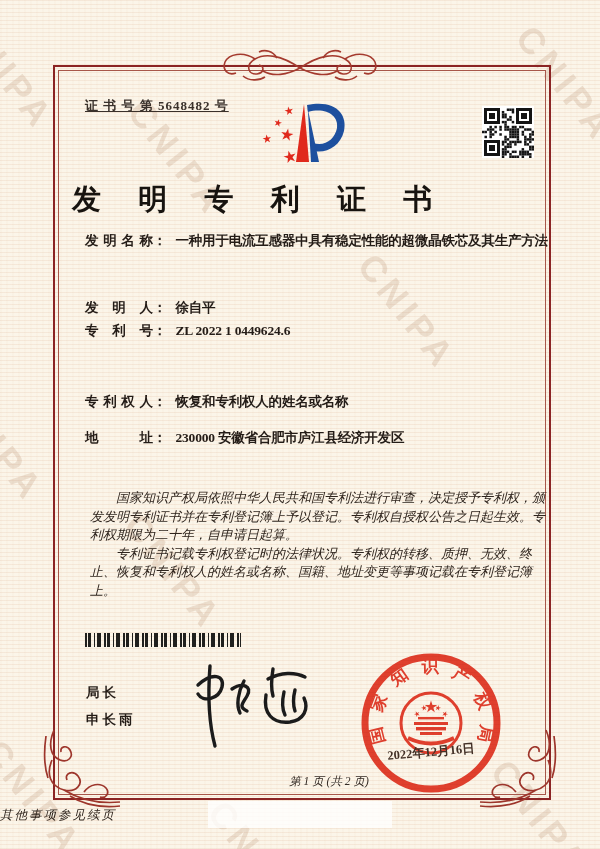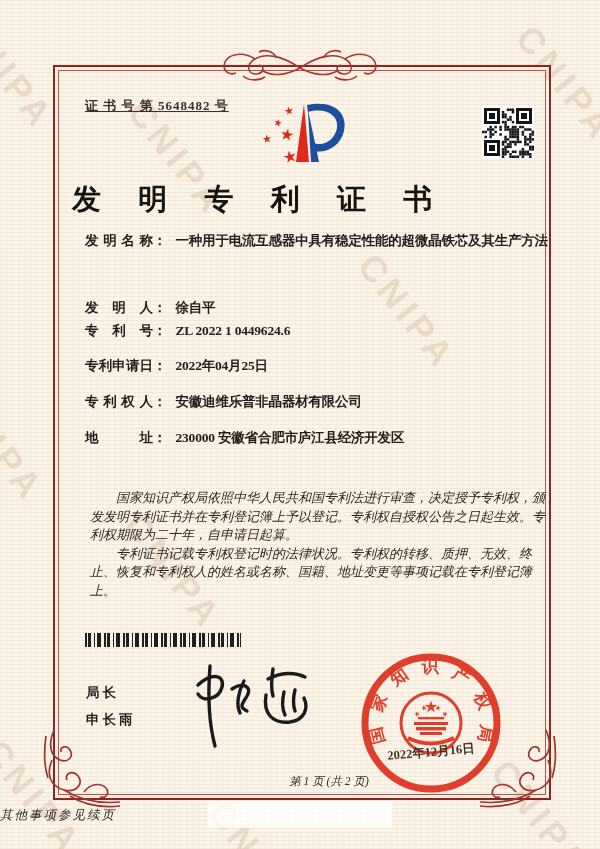--- a/index.html
+++ b/index.html
@@ -287,25 +287,22 @@
 
   <div class="frow" style="top:232px">
     <span class="flabel">发明名称</span><span>：</span><span class="fvalue">一种用于电流互感器中具有稳定性能的超微晶铁芯及其生产方法</span>
   </div>
   <div class="frow" style="top:299px">
     <span class="flabel">发明人</span><span>：</span><span class="fvalue">徐自平</span>
   </div>
   <div class="frow" style="top:322px">
     <span class="flabel">专利号</span><span>：</span><span class="fvalue">ZL 2022 1 0449624.6</span>
   </div>
-  <div class="frow" style="top:357px">
-    <span class="flabel">专利申请日</span><span>：</span><span class="fvalue">2022年04月25日</span>
-  </div>
   <div class="frow" style="top:393px">
-    <span class="flabel">专利权人</span><span>：</span><span class="fvalue">安徽迪维乐普非晶器材有限公司</span>
+    <span class="flabel">专利权人</span><span>：</span><span class="fvalue">恢复和专利权人的姓名或名称</span>
   </div>
   <div class="frow" style="top:429px">
     <span class="flabel">地址</span><span>：</span><span class="fvalue">230000 安徽省合肥市庐江县经济开发区</span>
   </div>
 
   <div class="body-text">
     <p>国家知识产权局依照中华人民共和国专利法进行审查，决定授予专利权，颁发发明专利证书并在专利登记簿上予以登记。专利权自授权公告之日起生效。专利权期限为二十年，自申请日起算。</p>
     <p>专利证书记载专利权登记时的法律状况。专利权的转移、质押、无效、终止、恢复和专利权人的姓名或名称、国籍、地址变更等事项记载在专利登记簿上。</p>
   </div>
 

